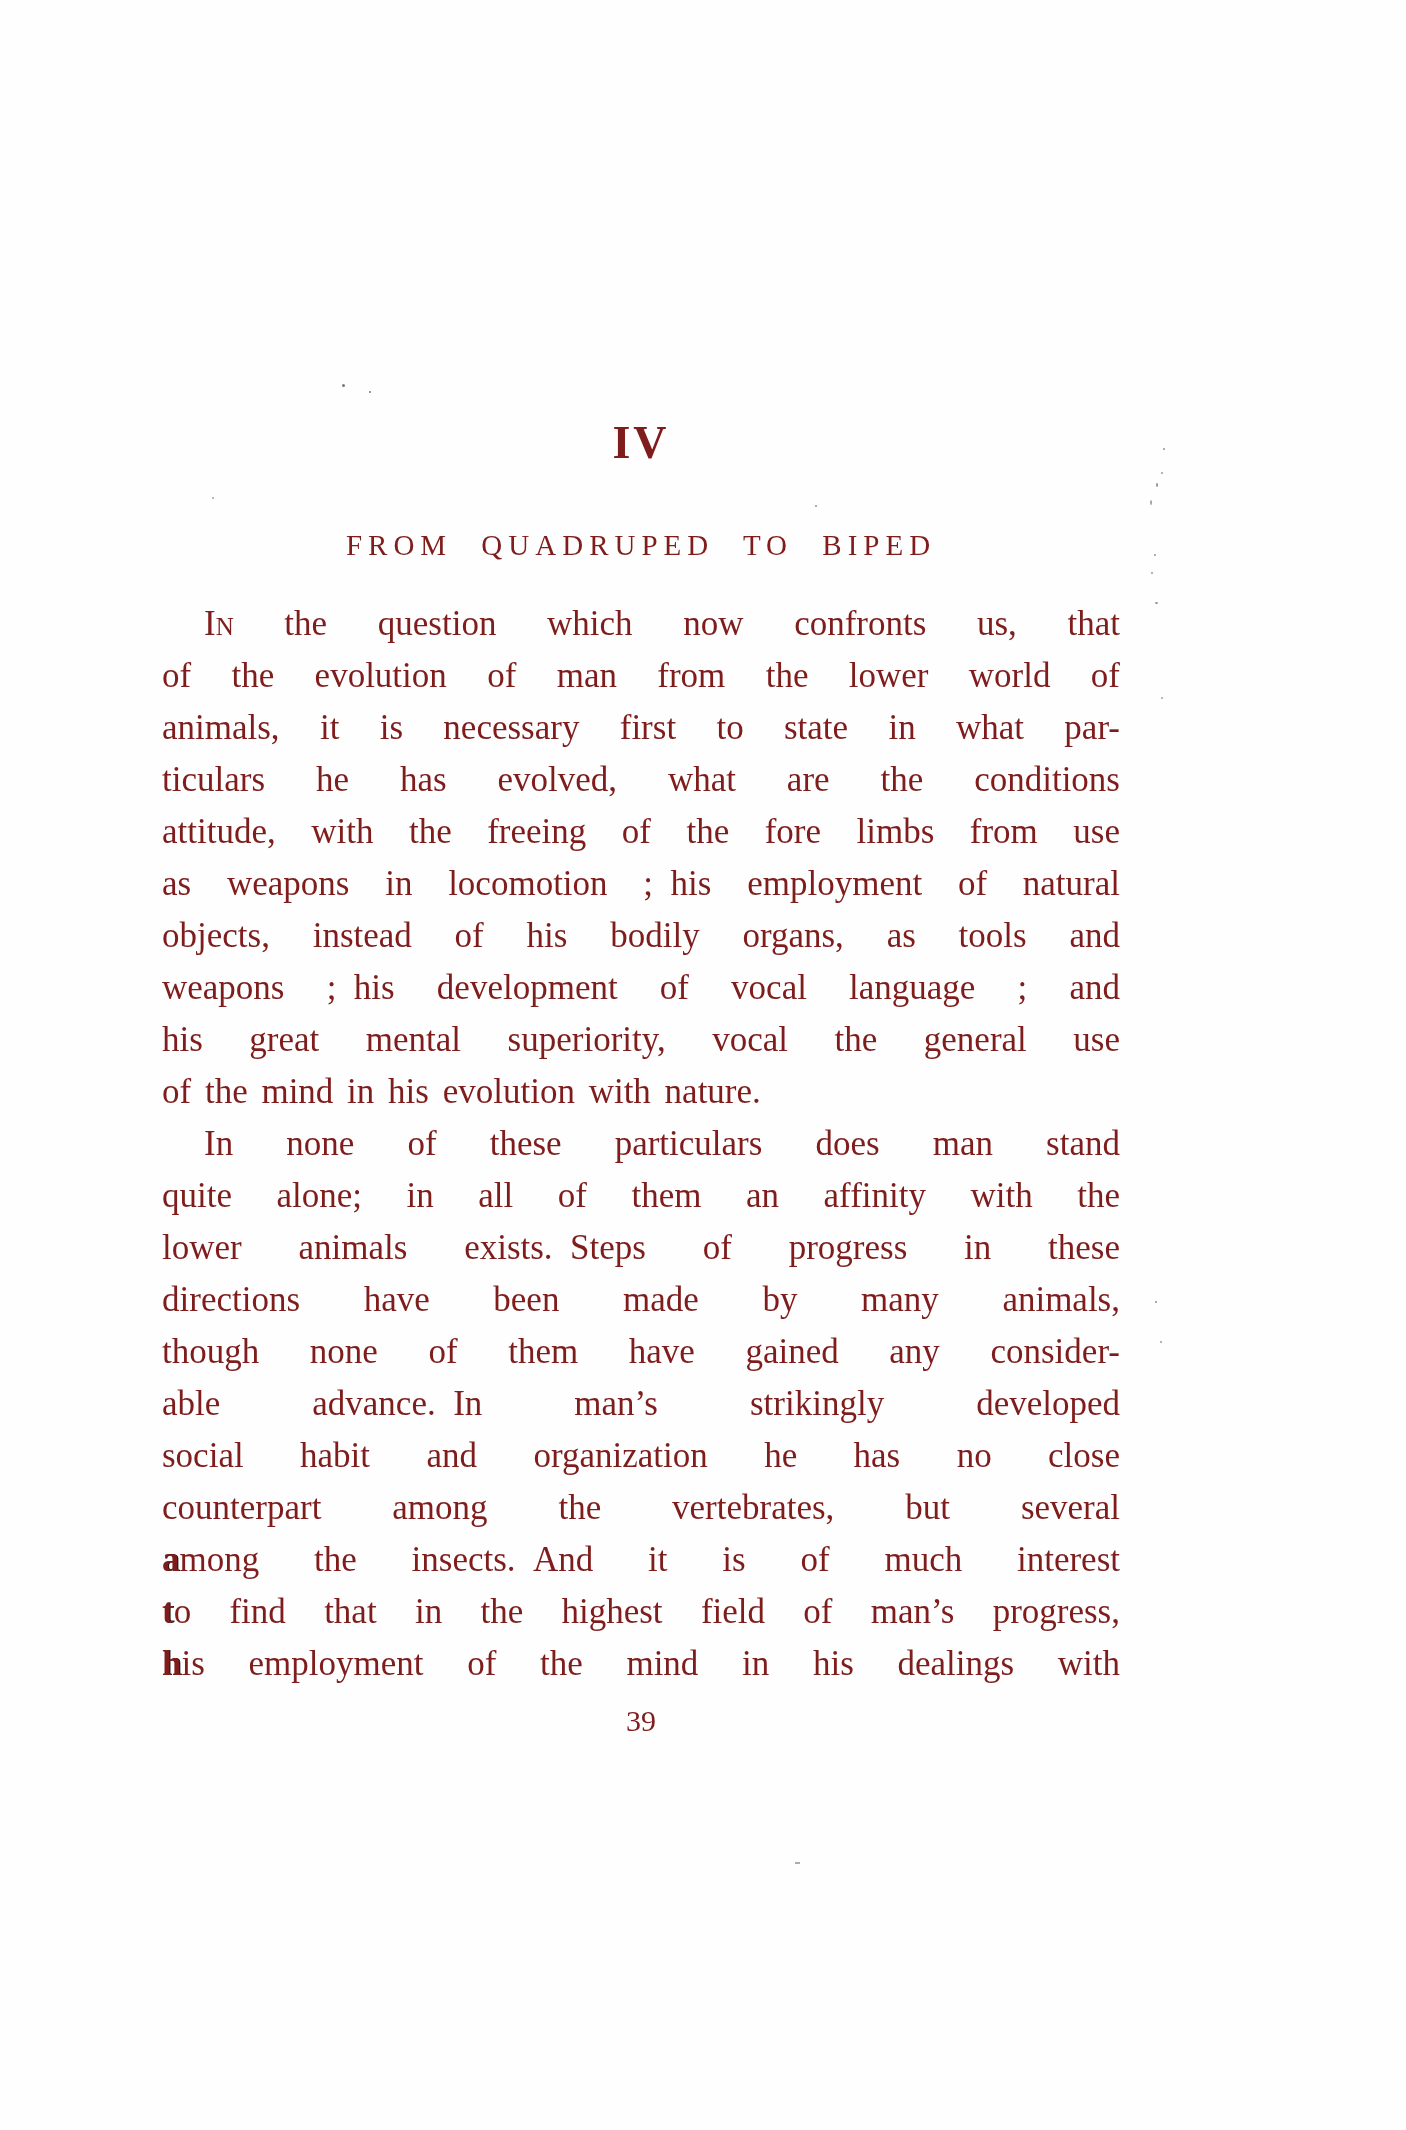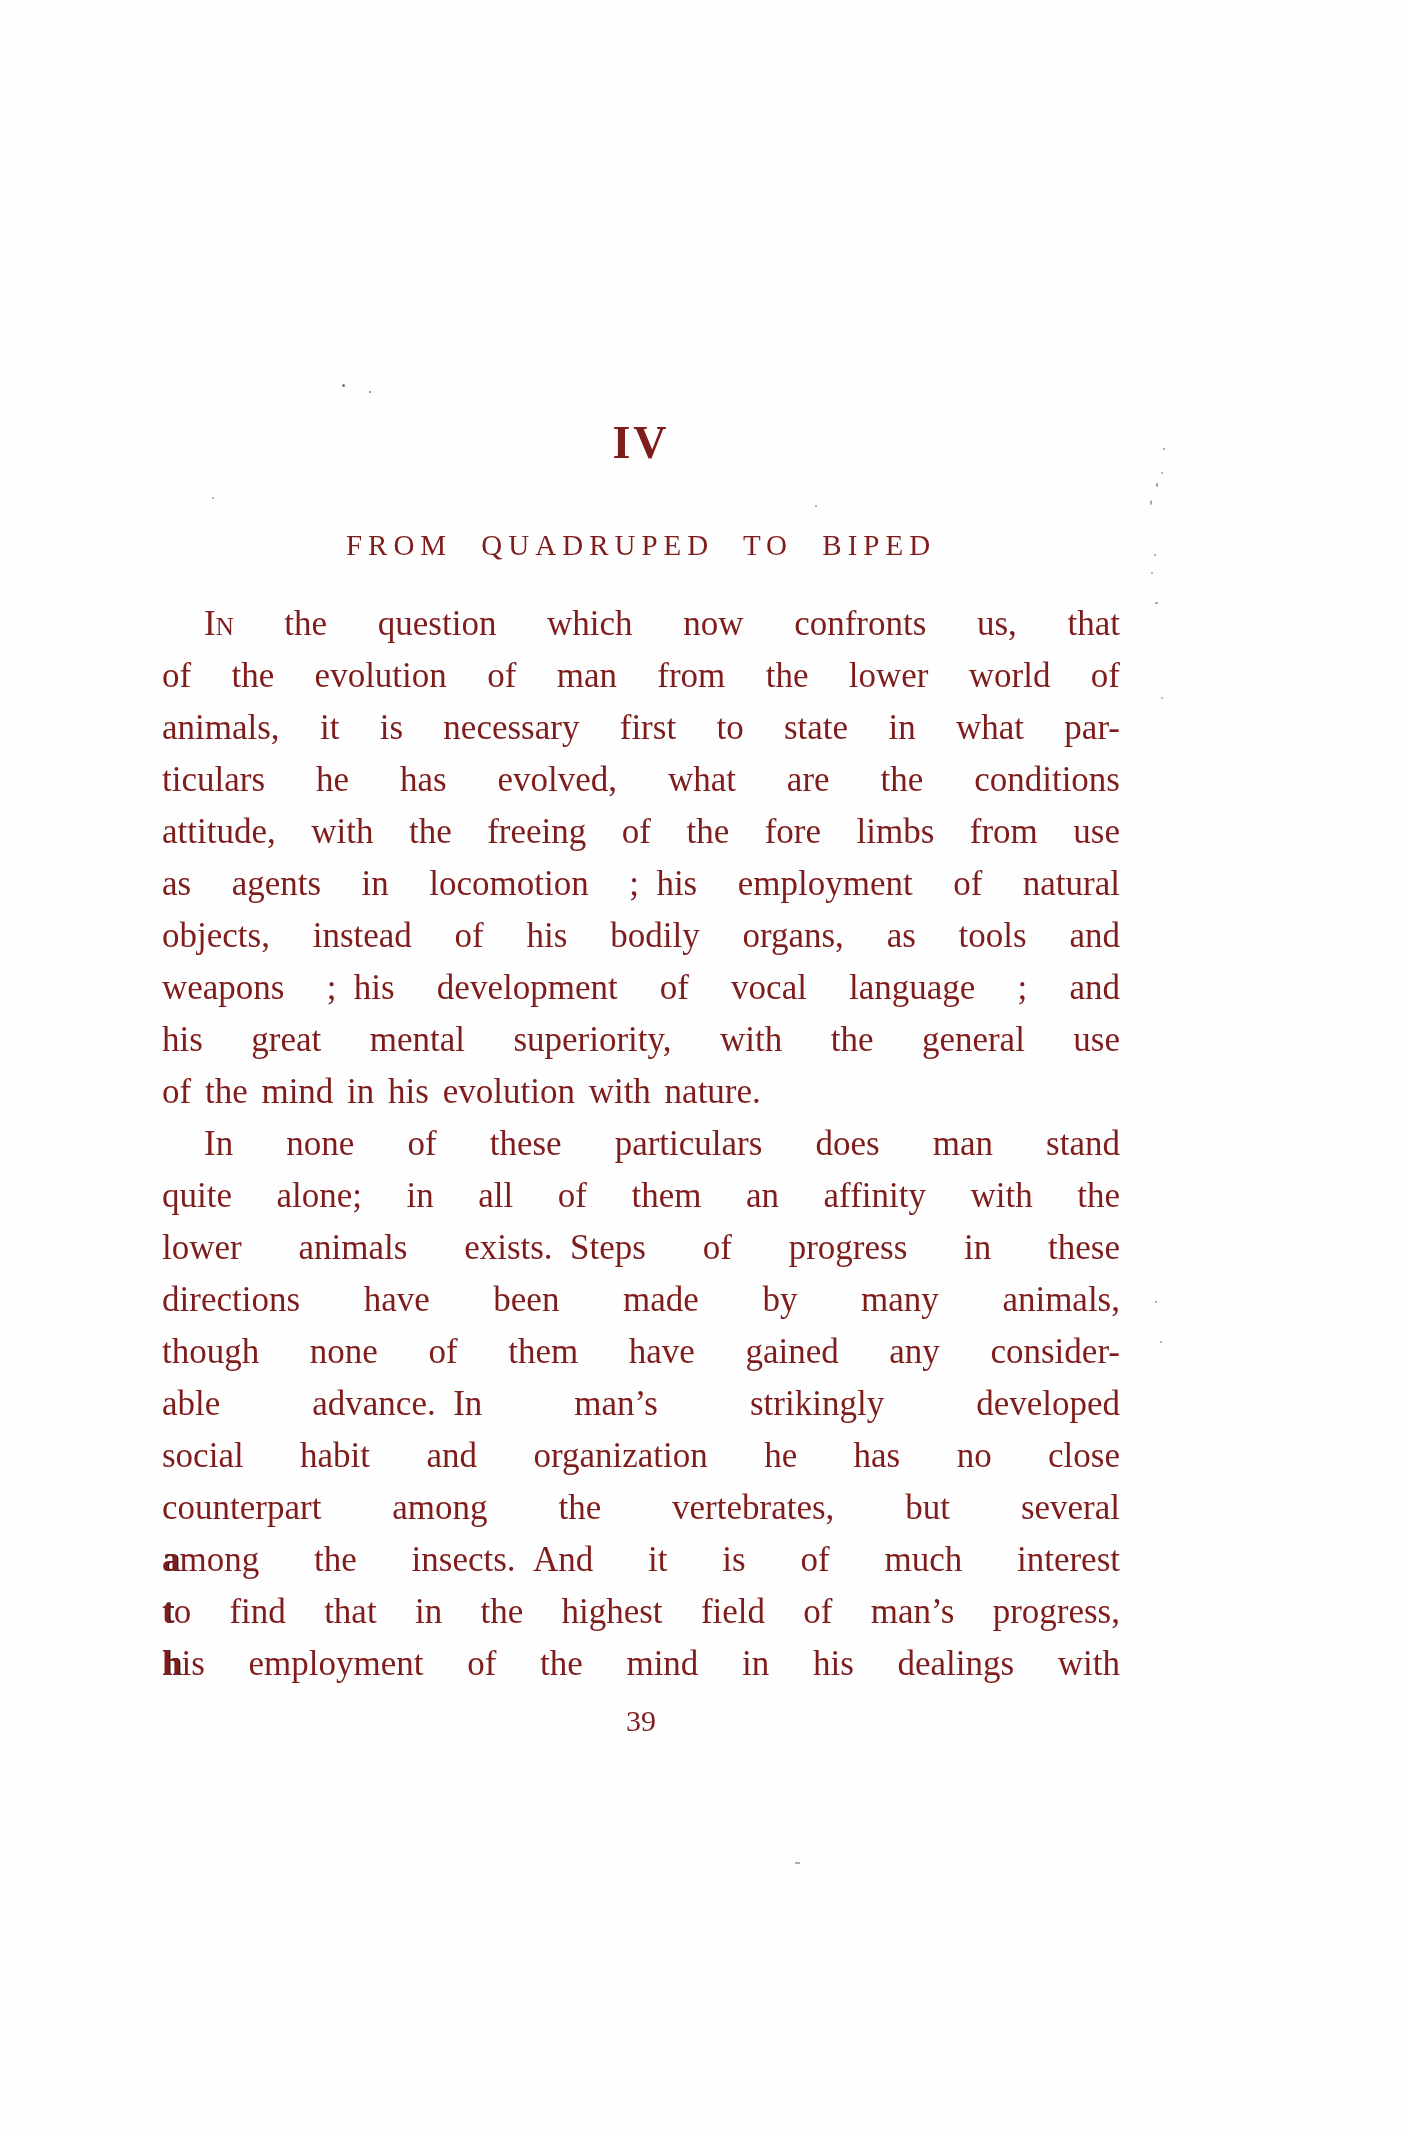--- a/index.html
+++ b/index.html
@@ -91,24 +91,24 @@
   <div class="text-block">
     <div class="chapter-number">IV</div>
     <div class="chapter-title">FROM QUADRUPED TO BIPED</div>
     <div class="body-text" id="body-text">
         <div class="paragraph">
           <div class="line j indent"><span class="sc">In</span> the question which now confronts us, that</div>
           <div class="line j">of the evolution of man from the lower world of</div>
           <div class="line j">animals, it is necessary first to state in what par-</div>
           <div class="line j">ticulars he has evolved, what are the conditions</div>
           <div class="line j">attitude, with the freeing of the fore limbs from use</div>
-          <div class="line j">as agents in locomotion ; his employment of natural</div>
+          <div class="line j">as weapons in locomotion ; his employment of natural</div>
           <div class="line j">objects, instead of his bodily organs, as tools and</div>
           <div class="line j">weapons ; his development of vocal language ; and</div>
-          <div class="line j">his great mental superiority, with the general use</div>
+          <div class="line j">his great mental superiority, vocal the general use</div>
           <div class="line no-j">of the mind in his evolution with nature.</div>
         </div>
         <div class="paragraph">
           <div class="line j indent">In none of these particulars does man stand</div>
           <div class="line j">quite alone; in all of them an affinity with the</div>
           <div class="line j">lower animals exists. Steps of progress in these</div>
           <div class="line j">directions have been made by many animals,</div>
           <div class="line j">though none of them have gained any consider-</div>
           <div class="line j">able advance. In man’s strikingly developed</div>
           <div class="line j">social habit and organization he has no close</div>

